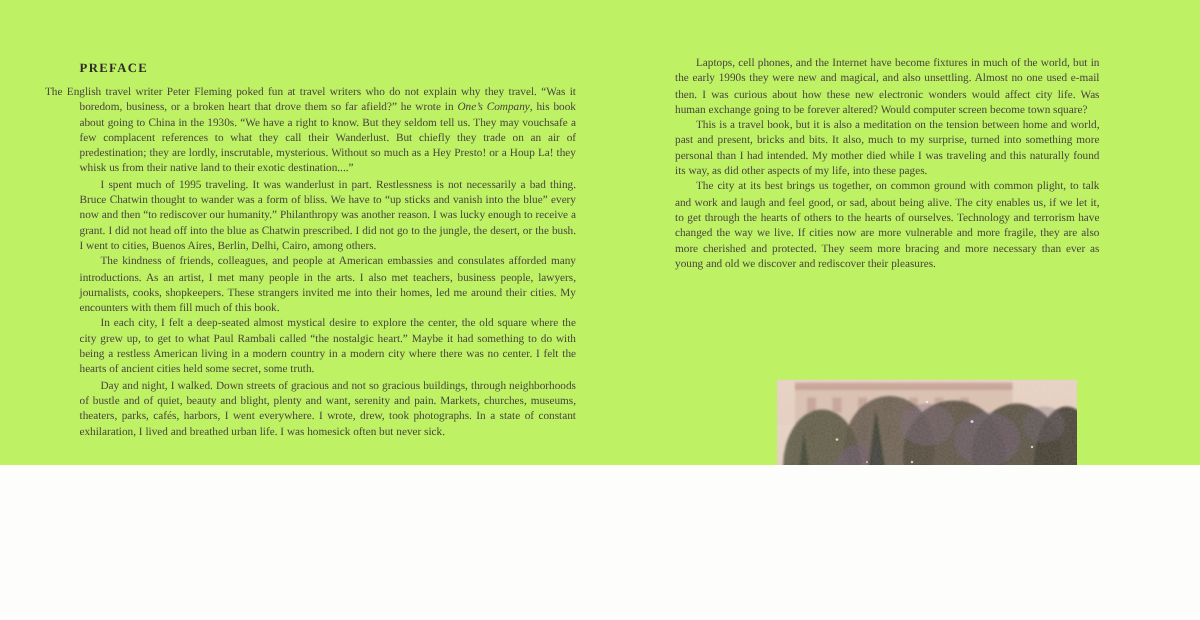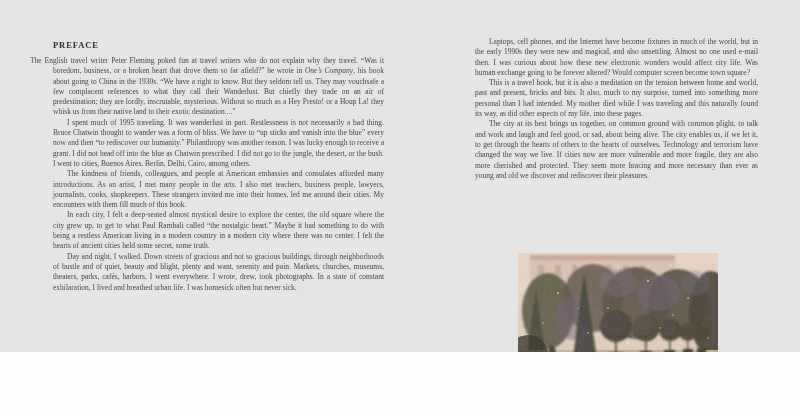--- a/index.html
+++ b/index.html
@@ -4,22 +4,22 @@
 <title>Book Spread</title>
 <style>
   html, body {
     margin: 0;
     padding: 0;
     background: #fdfdfc;
   }
   .spread {
     position: relative;
     width: 800px;
-    height: 352px;
-    background: #e5e5e5;
+    height: 310px;
+    background: #bef264;
     overflow: hidden;
     font-family: "Liberation Serif", serif;
   }
 
   
   .left-text {
     position: absolute;
     left: 53px;
     top: 40px;
     width: 331px;
@@ -39,21 +39,21 @@
     text-align: justify;
     color: #4a443f;
   }
   .body-p.opening { text-indent: -23px; }
   .body-p.indent  { text-indent: 14px; }
   .ital { }
 
   
   .right-text {
     position: absolute;
-    left: 475px;
+    left: 450px;
     top: 37px;
     width: 283px;
   }
 
   
   .photo-figure {
     position: absolute;
     left: 518px;
     top: 253px;
     width: 200px;

